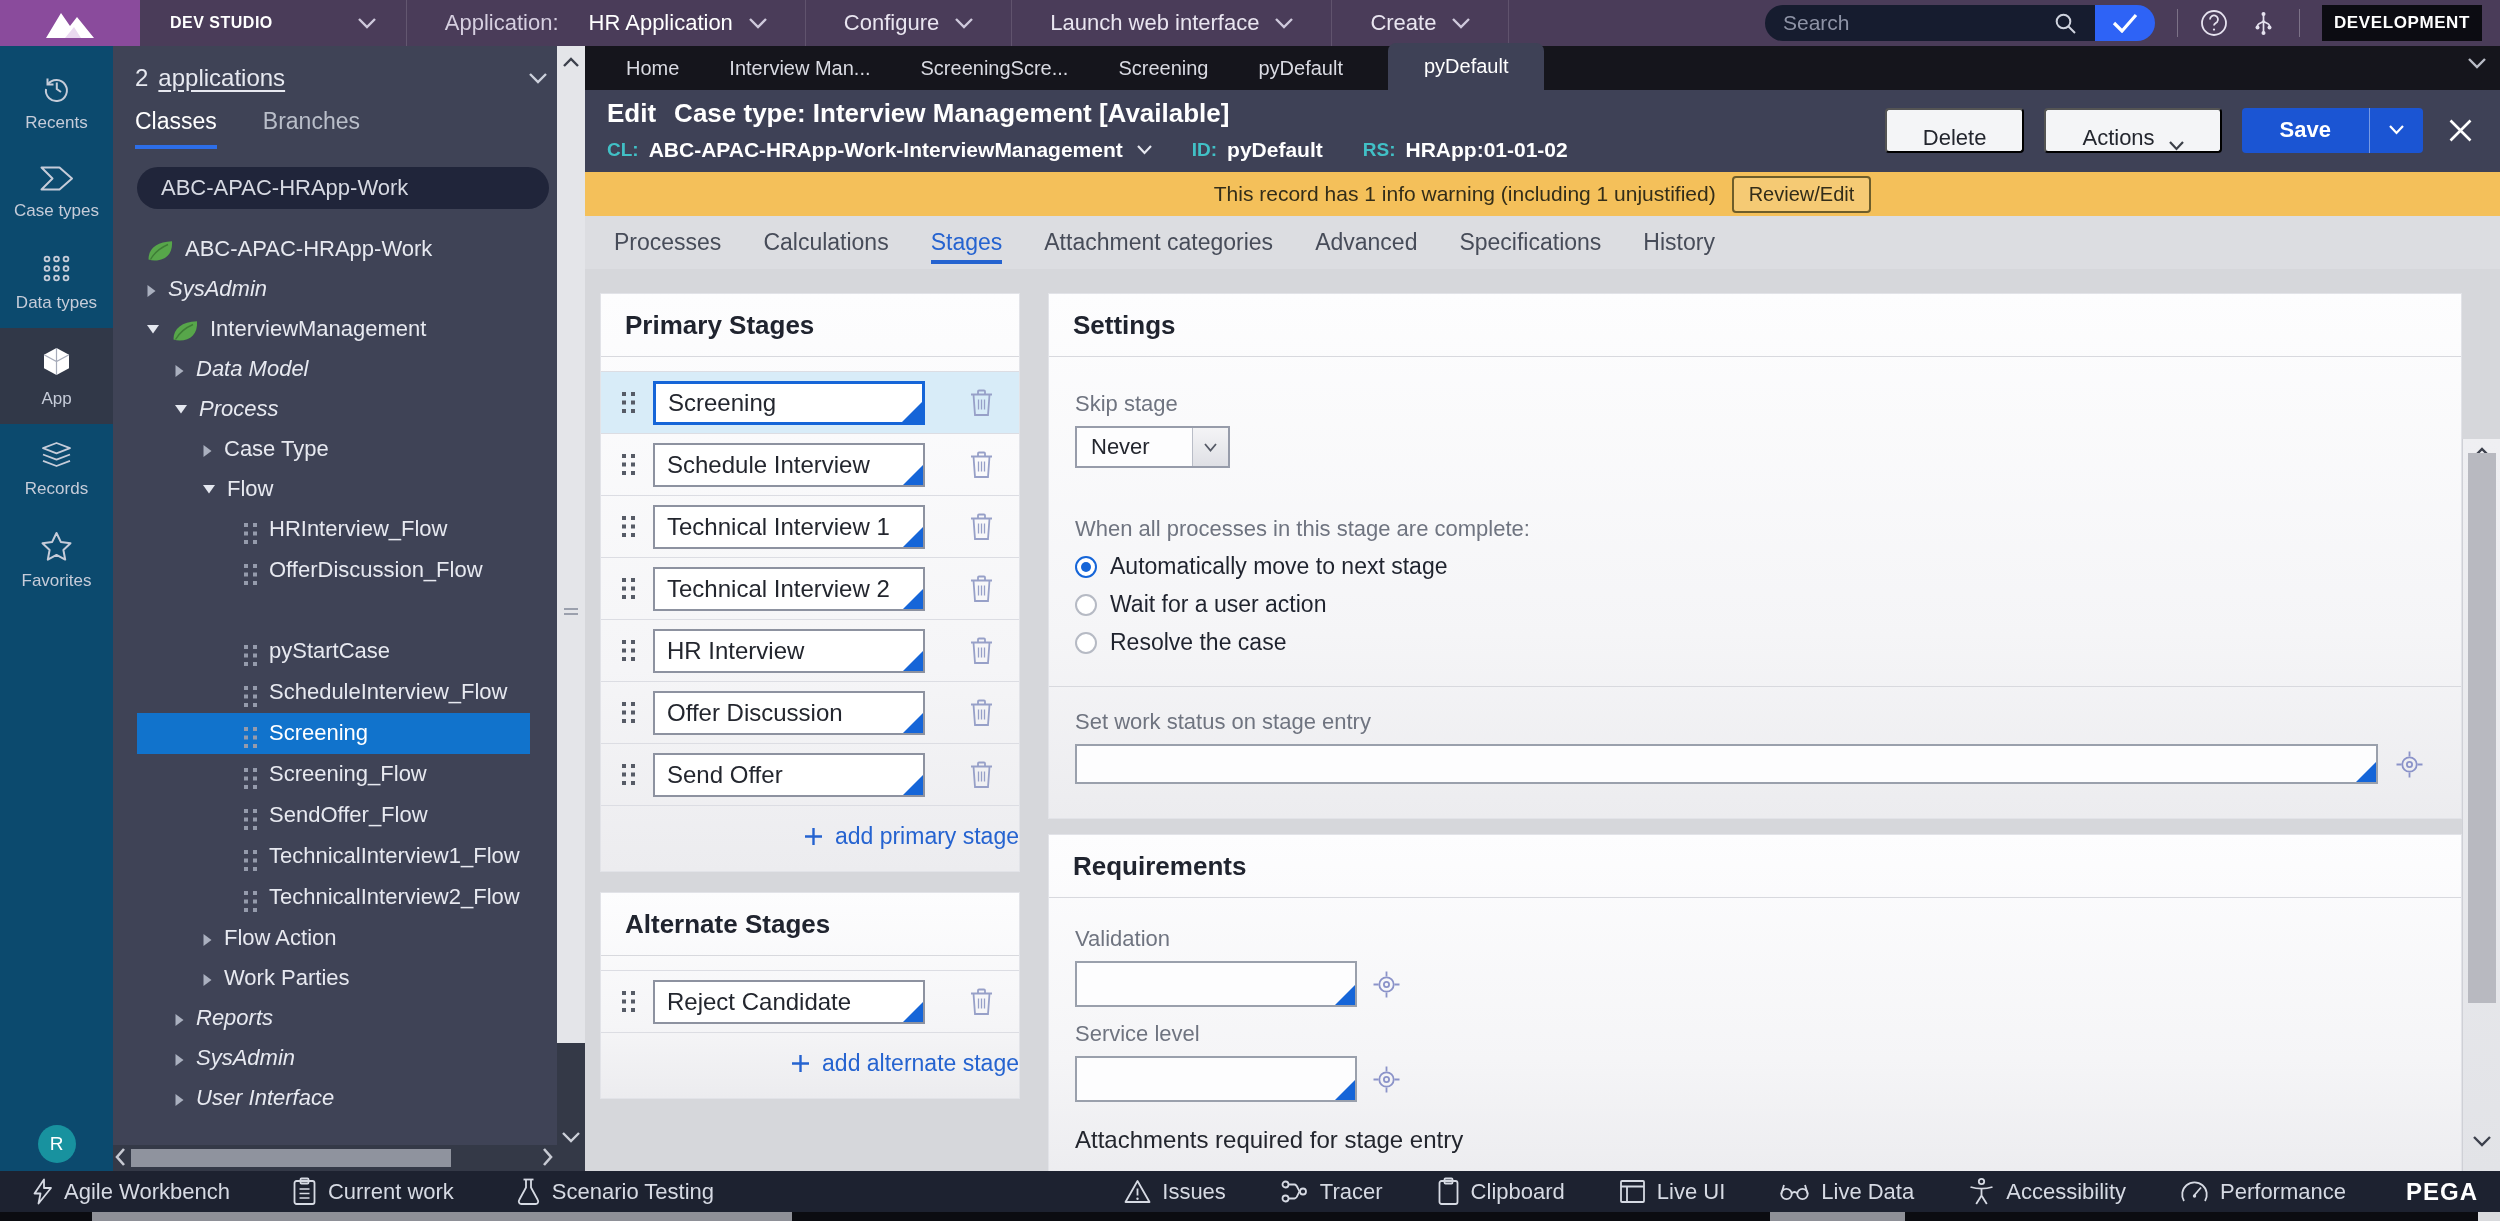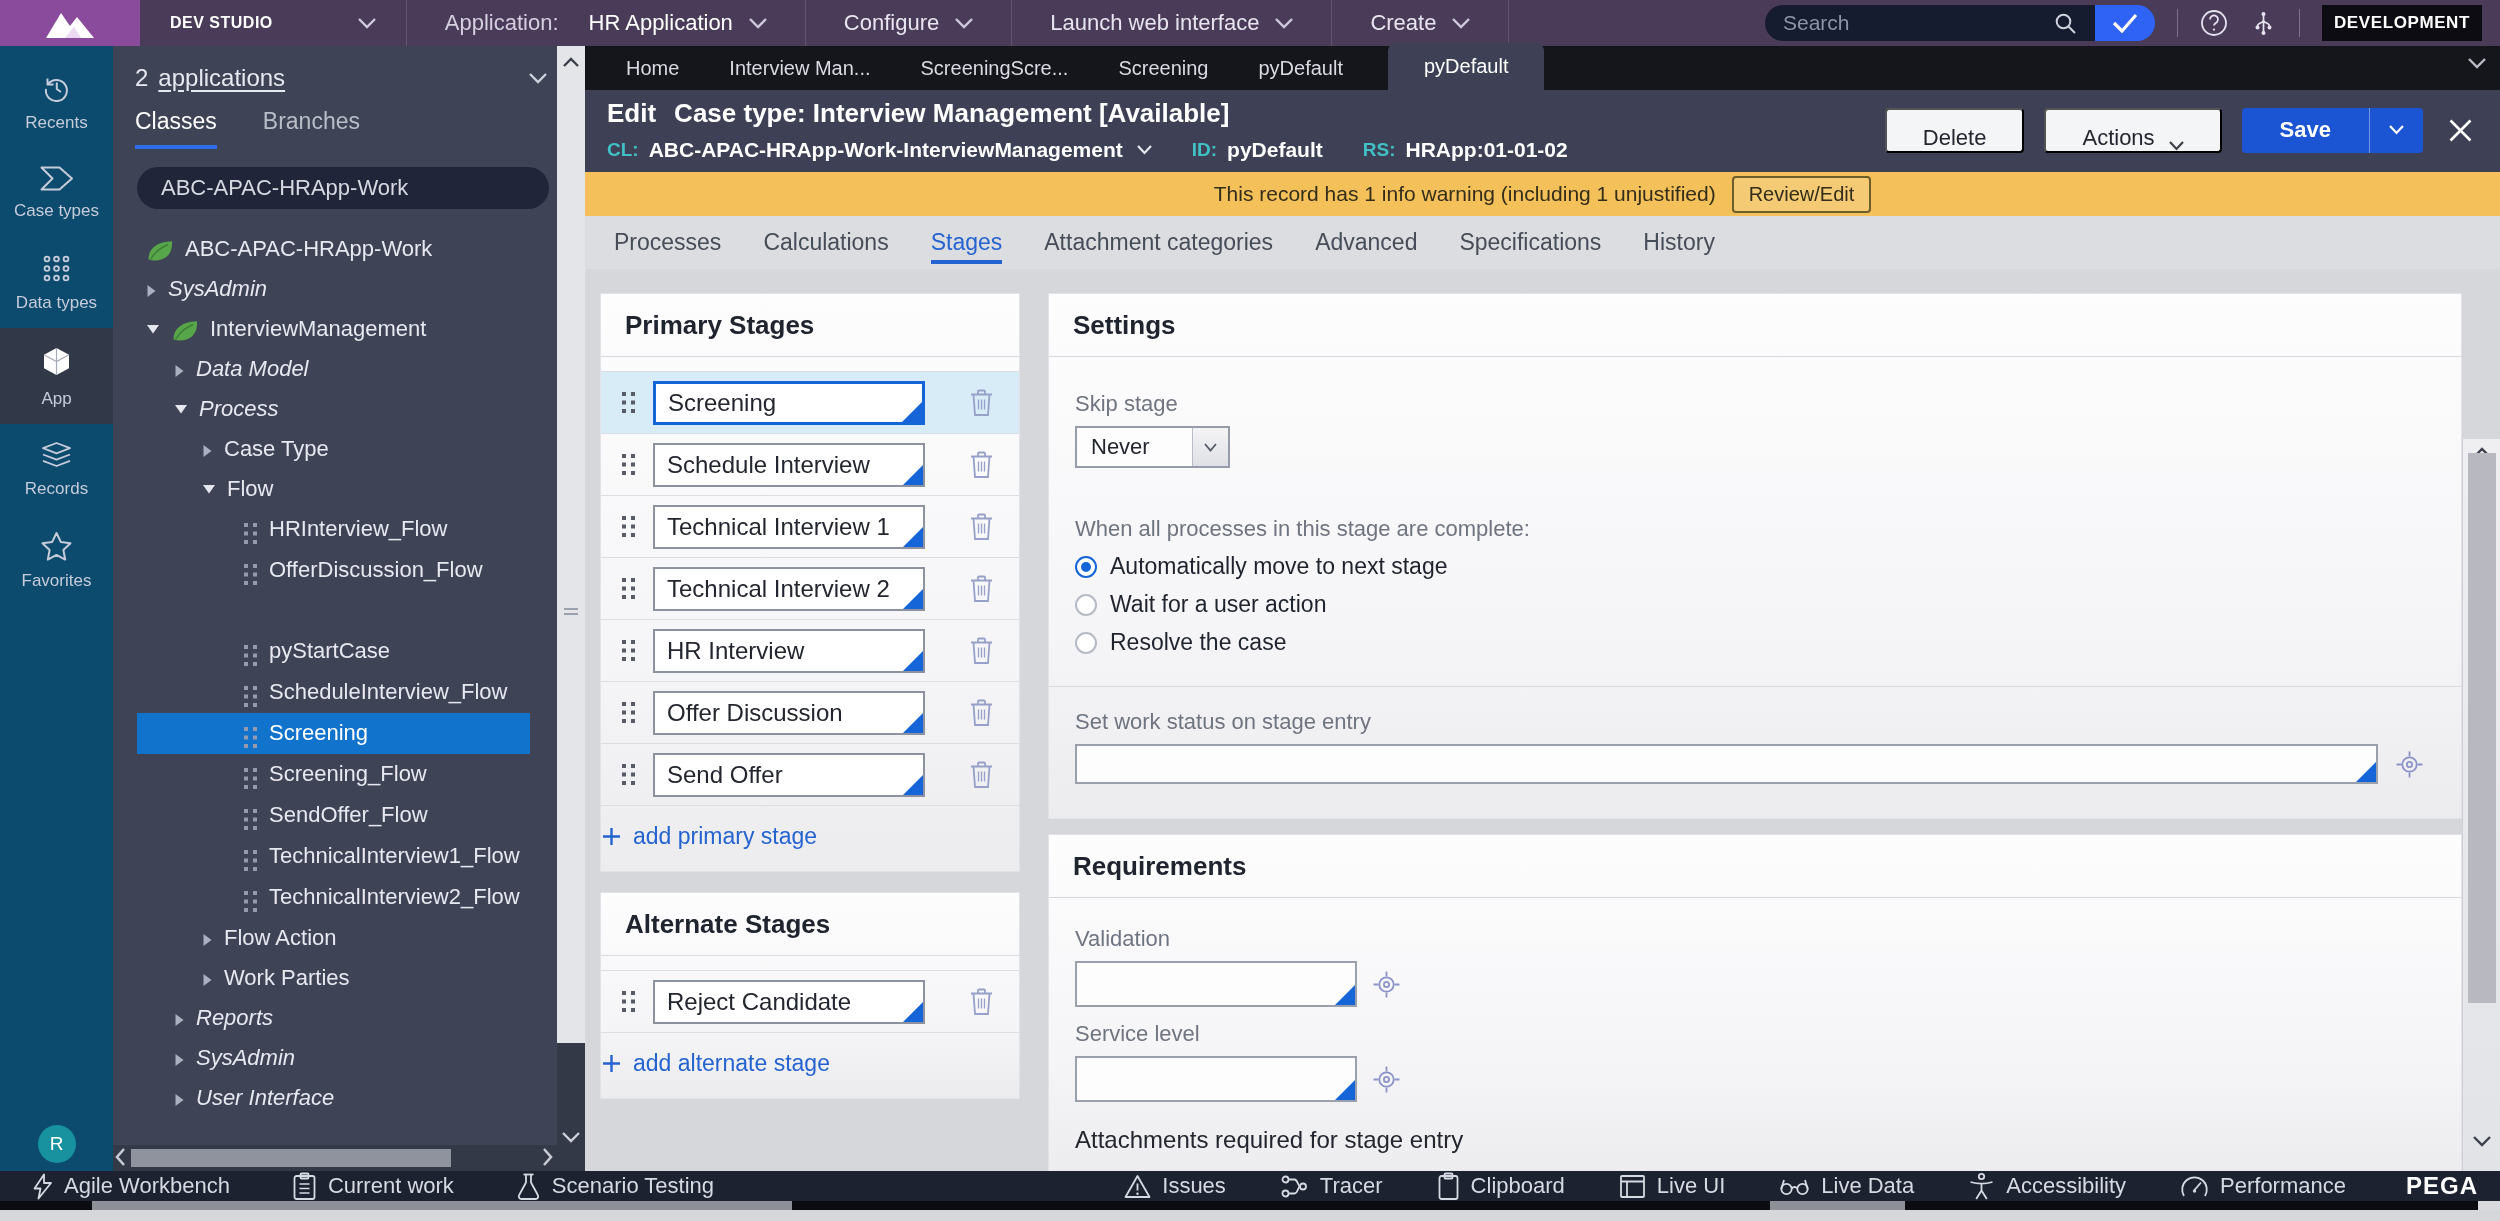--- a/index.html
+++ b/index.html
@@ -100,21 +100,21 @@
   .stage-list { padding-top:14px; border-bottom:1px solid #dcdde3; }
   .stage-row { height:62px; display:flex; align-items:center; padding:0 24px 0 20px; border-top:1px solid #dcdde3; }
   .stage-row.focused { background:#d8ecf8; }
   .stage-grip { color:#565b66; margin-right:17px; }
   .inputwrap { position:relative; width:272px; height:44px; }
   .inputwrap input { width:100%; height:100%; border:2px solid #8d92a0; background:#fff; font-size:24px; font-family:inherit; color:#23262e; padding:0 12px; outline:none; }
   .stage-row.focused .inputwrap input { border:3px solid #1565d8; }
   .corner { position:absolute; right:2px; bottom:2px; width:0; height:0; border-left:20px solid transparent; border-bottom:20px solid #1565d8; }
   .stage-row.focused .corner { right:3px; bottom:3px; }
   .trash { margin-left:auto; color:#97a0c8; }
-  .add-link { display:flex; align-items:center; justify-content:flex-start; gap:11px; color:#2563d0; font-size:23px; padding:17px 0 21px; }
+  .add-link { display:flex; align-items:center; justify-content:flex-end; gap:11px; color:#2563d0; font-size:23px; padding:17px 0 21px; }
 
   .col-right { flex:1; display:flex; flex-direction:column; gap:15px; height:100%; }
   .settings-body { padding:34px 36px 34px 26px; }
   .lbl { display:block; color:#6f7480; font-size:22px; margin-bottom:9px; }
   .select { width:155px; height:42px; border:2px solid #979caa; background:#fdfdfe; display:flex; }
   .select-val { flex:1; display:flex; align-items:center; padding:0 14px; font-size:22px; color:#23262e; }
   .select-btn { width:36px; border-left:1px solid #b9bdc7; background:linear-gradient(#f4f4f6,#dfe0e5); display:flex; align-items:center; justify-content:center; color:#555a66; }
   .complete-block { margin-top:48px; }
   .radio-row { display:flex; align-items:center; gap:13px; font-size:23px; color:#1f232e; margin-top:11px; }
   .radio { width:22px; height:22px; border-radius:50%; border:2px solid #b6bac4; background:#fff; position:relative; flex:none; }
@@ -130,21 +130,21 @@
   .inputwrap.req { width:282px; height:46px; }
   .attach-title { font-size:24px; color:#23262e; margin-top:24px; }
   .card.reqcard { flex:1; }
 
   .vscroll { position:absolute; right:0; top:170px; bottom:0; width:38px; background:linear-gradient(180deg,#efeff2,#e2e3e7); border-left:1px solid #cfd0d6; }
   .vs-up { position:absolute; top:8px; left:0; right:0; display:flex; justify-content:center; color:#3c404c; }
   .vs-thumb { position:absolute; top:14px; left:5px; width:28px; height:550px; background:#b8b9c0; }
   .vs-down { position:absolute; bottom:24px; left:0; right:0; display:flex; justify-content:center; color:#3c404c; }
 
   
-  .bottombar { height:39px; background:#1d2230; display:flex; align-items:center; color:#d6dae3; padding:0 22px 9px 32px; position:relative; }
+  .bottombar { height:50px; background:#1d2230; display:flex; align-items:center; color:#d6dae3; padding:0 22px 9px 32px; position:relative; }
   .bb-left { display:flex; gap:62px; }
   .bb-right { margin-left:auto; display:flex; gap:54px; align-items:center; }
   .bb-item { display:flex; align-items:center; gap:11px; font-size:22px; }
   .bb-brand { font-weight:bold; font-size:24px; color:#fff; letter-spacing:1px; margin-left:6px; }
   .os-strip { position:absolute; left:0; right:0; bottom:0; height:9px; background:#0b0c11; }
   .os-seg { position:absolute; top:0; height:9px; background:#8e9097; }
 </style>
 </head>
 <body>
 

